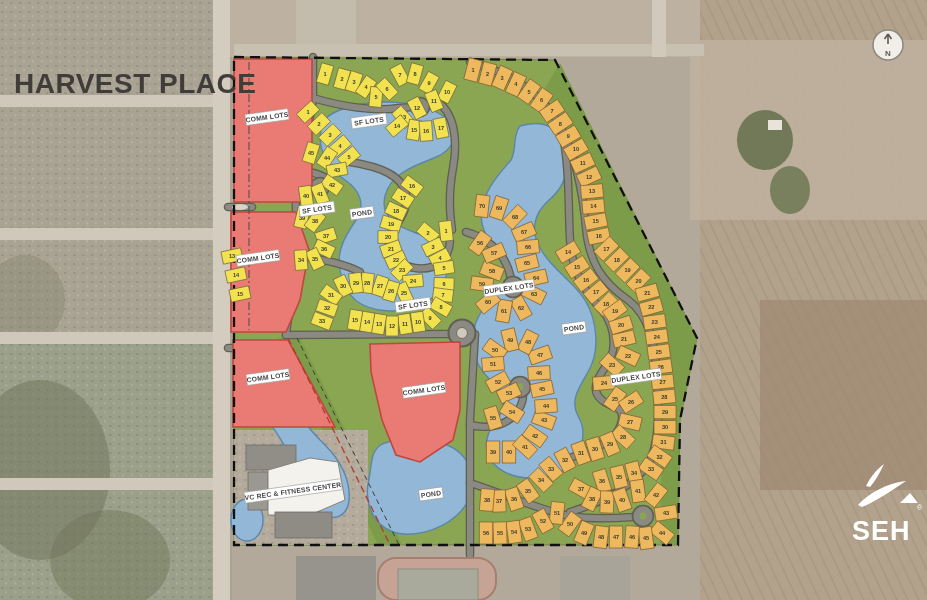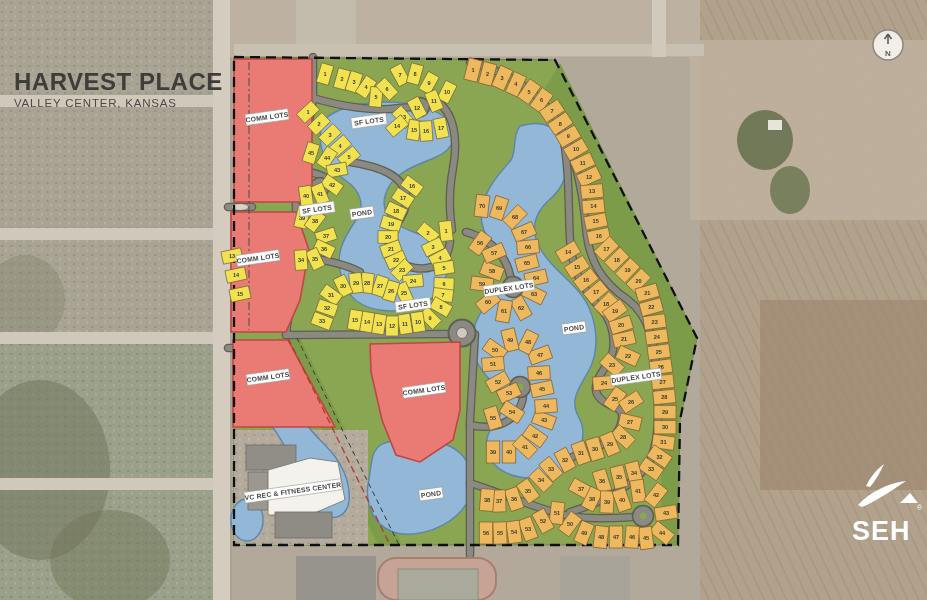--- a/index.html
+++ b/index.html
@@ -1,20 +1,20 @@
 <!DOCTYPE html>
 <html><head>
 <meta charset="utf-8">
 <style>
   html,body{margin:0;padding:0;background:#777;}
   .stage{position:relative;width:927px;height:600px;overflow:hidden;
          font-family:"Liberation Sans", sans-serif;background:#b6aca0;}
   .stage svg{position:absolute;left:0;top:0;}
   .title-block{position:absolute;left:14px;top:68px;color:#3b3b3b;pointer-events:none;}
-  .title-block h1{margin:0;font-size:24px;font-weight:800;letter-spacing:.5px;color:#3f3c39;}
+  .title-block h1{margin:0;font-size:28px;font-weight:800;letter-spacing:.5px;color:#3f3c39;}
   .title-block .sub{margin-top:1px;font-size:11.5px;font-weight:500;letter-spacing:.8px;color:#4c4a46;}
   .lot-num{font-size:5.6px;font-weight:700;fill:#3a3a2e;text-anchor:middle;}
   .map-label-text{font-size:6.8px;font-weight:700;fill:#454545;text-anchor:middle;letter-spacing:.2px;}
   .logo-text{font-size:27px;font-weight:800;fill:#ffffff;letter-spacing:1px;}
   .compass-n{font-size:8px;font-weight:700;fill:#5c5c57;text-anchor:middle;}
 </style>
 </head>
 <body>
 
 <div class="stage">
@@ -635,15 +635,14 @@
     <path d="M858,505 C870,492 888,483 906,481 C890,492 874,502 862,507 Z"></path>
     <path d="M866,486 C871,476 877,469 884,464 C880,473 875,481 870,487 Z"></path>
     <polygon points="900,503 910,493 918,503"></polygon>
     <text class="logo-text" x="852" y="540">SEH</text>
     <text x="917" y="510" font-size="7">®</text>
   </g>
 </svg>
 
 <div class="title-block">
   <h1>HARVEST PLACE</h1>
-  <div class="sub">VALLEY CENTER, KANSAS</div>
 </div>
 </div>
 
 </body></html>

